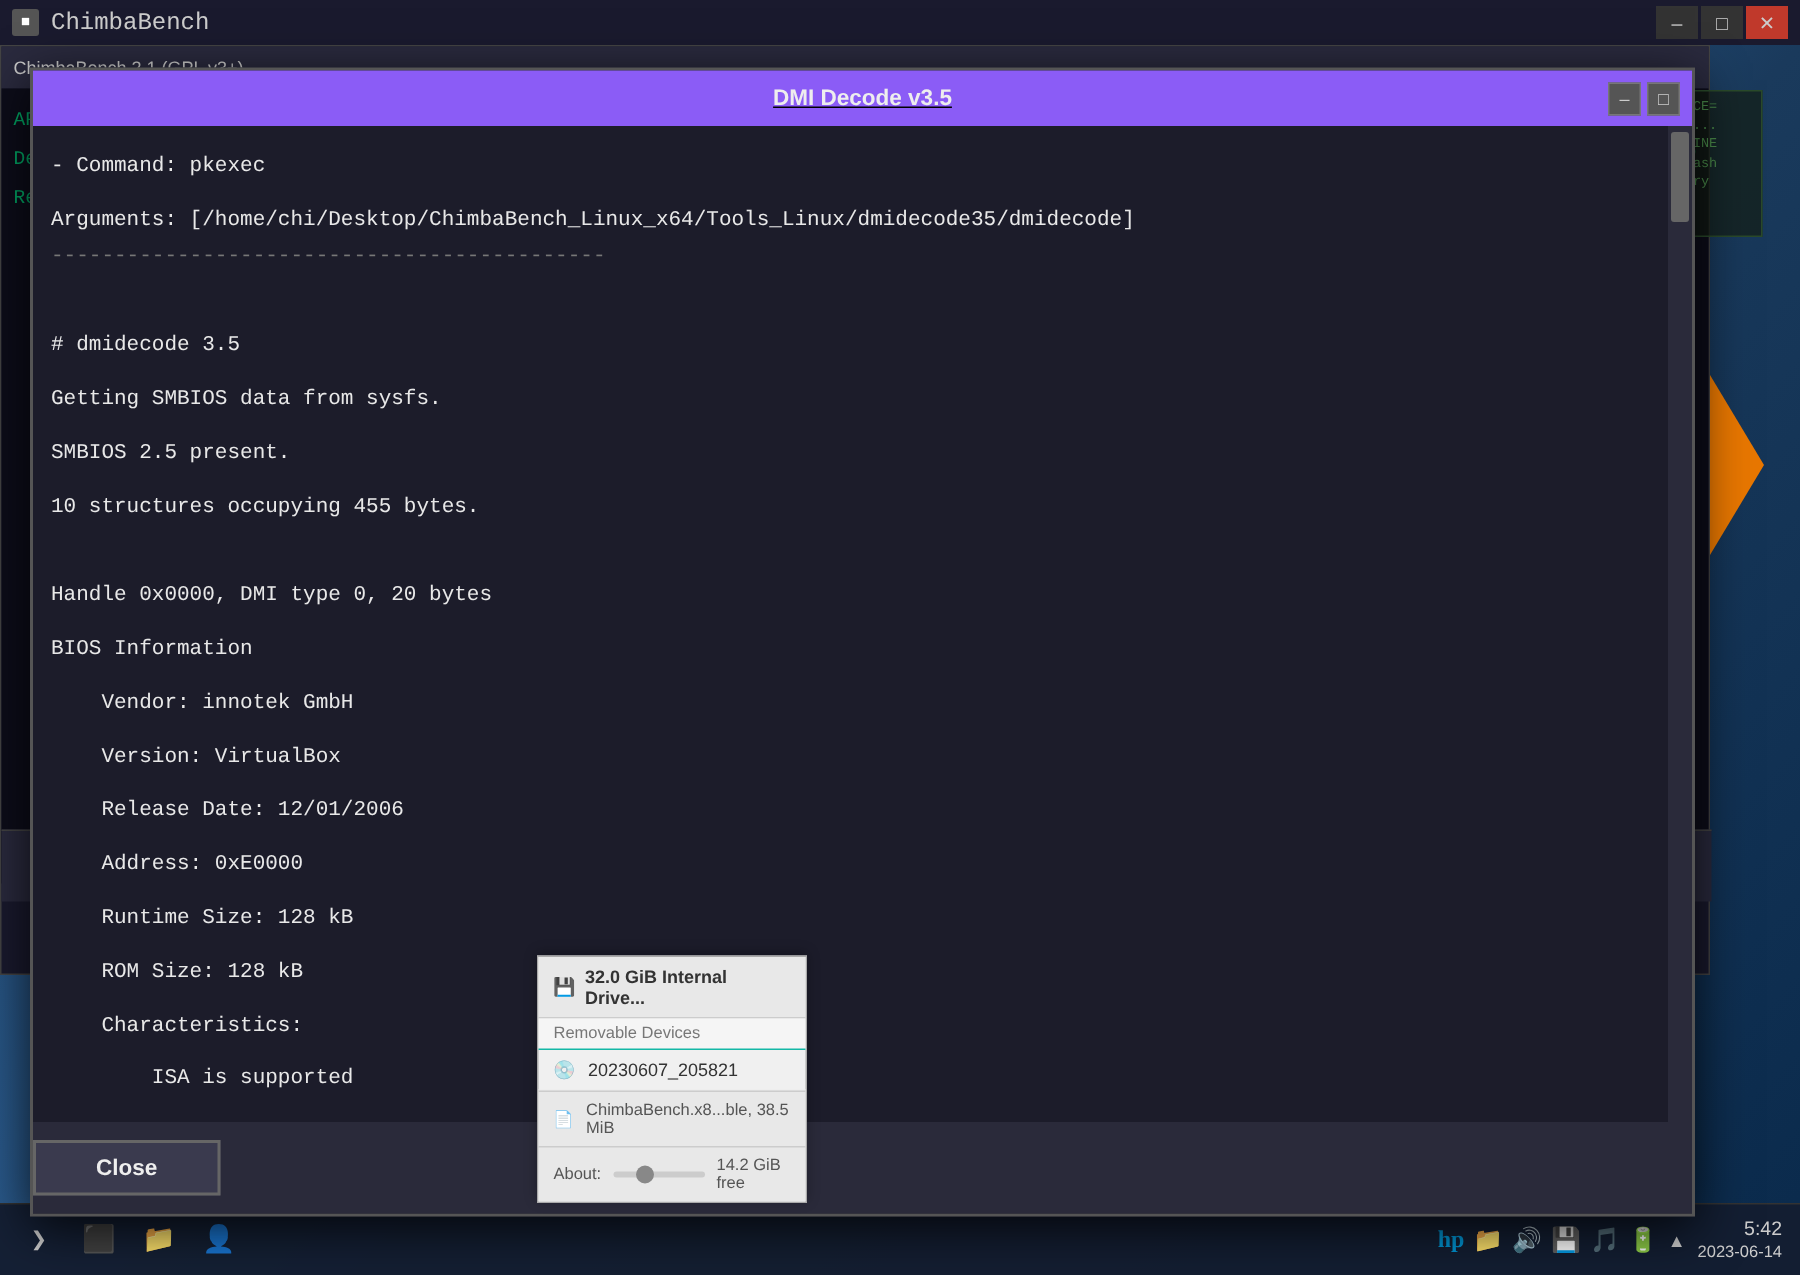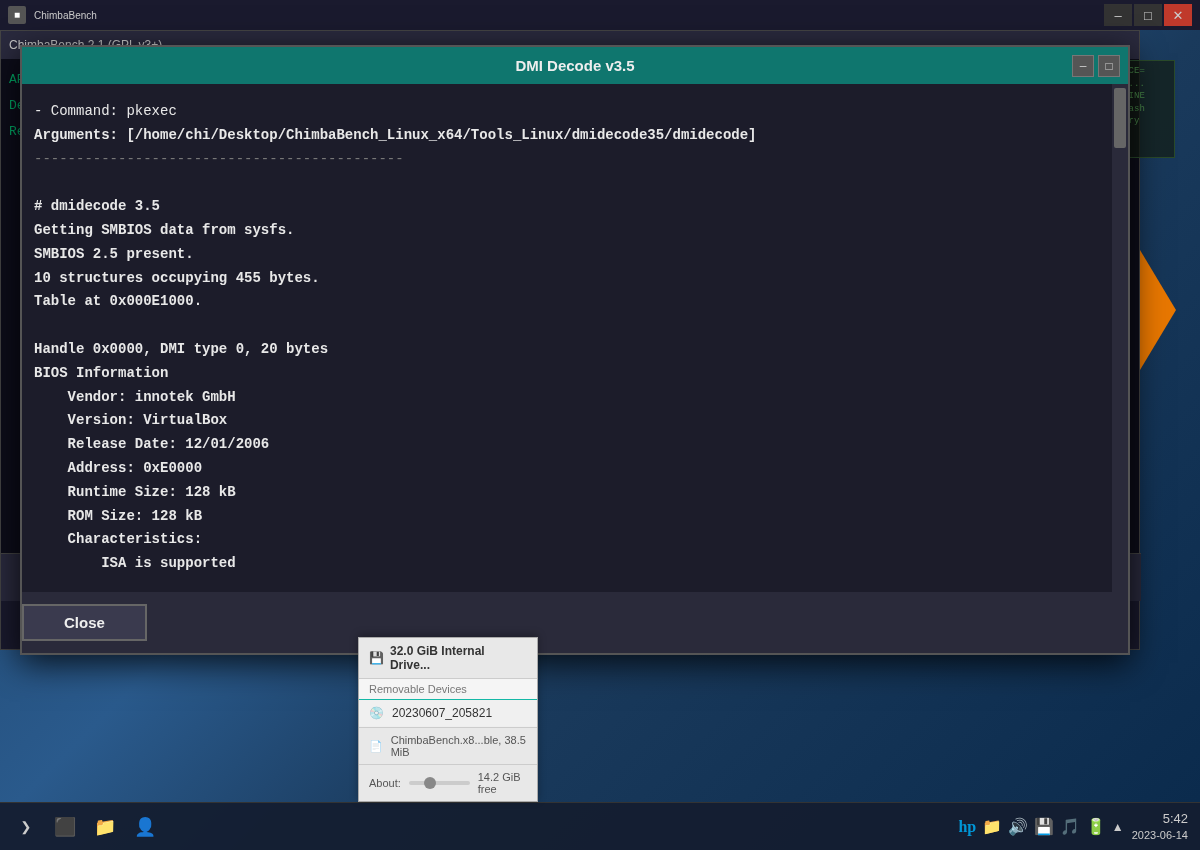--- a/index.html
+++ b/index.html
@@ -158,26 +158,27 @@
       top: 45px;
       left: 20px;
       width: 1110px;
       background: #1c1c2a;
       border: 2px solid #555;
       box-shadow: 0 8px 32px rgba(0,0,0,0.8);
       z-index: 100;
     }
 
     .dmi-dialog-titlebar {
-      background: #0f766e;
+      background: #8b5cf6;
       padding: 10px 4px;
       display: flex;
       align-items: center;
       justify-content: center;
       position: relative;
+      text-decoration: underline;
     }
 
     .dmi-dialog-title {
       color: #eee;
       font-size: 15px;
       font-weight: bold;
       font-family: sans-serif;
     }
 
     .dmi-dialog-controls {
@@ -205,21 +206,21 @@
       background: #1c1c2a;
       padding: 16px 12px;
       color: #e8e8e8;
       font-size: 14px;
       line-height: 1.7;
       min-height: 480px;
       position: relative;
     }
 
     .dmi-line { display: block; white-space: pre; }
-    .dmi-line.bold { font-weight: bold; }
+    .dmi-line.bold { font-weight: normal; margin-top: 12px; }
     .dmi-line.separator { color: #777; }
 
     
     .dmi-scrollbar {
       position: absolute;
       right: 0;
       top: 0;
       width: 16px;
       height: 100%;
       background: #2a2a3a;
@@ -360,22 +361,22 @@
       border-radius: 2px;
       display: flex;
       align-items: center;
       justify-content: center;
       color: #fff;
       font-size: 10px;
     }
 
     .os-title-text {
       color: #ccc;
-      font-size: 10px;
-      font-family: Liberation Sans, sans-serif;
+      font-size: 16px;
+      font-family: Liberation Mono, monospace;
     }
 
     .os-window-controls {
       margin-left: auto;
       display: flex;
       gap: 2px;
     }
 
     .os-wc-btn {
       width: 28px;
@@ -457,21 +458,20 @@
     <div class="dmi-dialog-content">
       <div style="padding-right: 20px;">
         <span class="dmi-line">- Command: pkexec</span>
         <span class="dmi-line bold">Arguments: [/home/chi/Desktop/ChimbaBench_Linux_x64/Tools_Linux/dmidecode35/dmidecode]</span>
         <span class="dmi-line separator">--------------------------------------------</span>
         <span class="dmi-line">&nbsp;</span>
         <span class="dmi-line bold"># dmidecode 3.5</span>
         <span class="dmi-line bold">Getting SMBIOS data from sysfs.</span>
         <span class="dmi-line bold">SMBIOS 2.5 present.</span>
         <span class="dmi-line bold">10 structures occupying 455 bytes.</span>
-        <span class="dmi-line bold">Table at 0x000E1000.</span>
         <span class="dmi-line">&nbsp;</span>
         <span class="dmi-line bold">Handle 0x0000, DMI type 0, 20 bytes</span>
         <span class="dmi-line bold">BIOS Information</span>
         <span class="dmi-line bold">    Vendor: innotek GmbH</span>
         <span class="dmi-line bold">    Version: VirtualBox</span>
         <span class="dmi-line bold">    Release Date: 12/01/2006</span>
         <span class="dmi-line bold">    Address: 0xE0000</span>
         <span class="dmi-line bold">    Runtime Size: 128 kB</span>
         <span class="dmi-line bold">    ROM Size: 128 kB</span>
         <span class="dmi-line bold">    Characteristics:</span>

